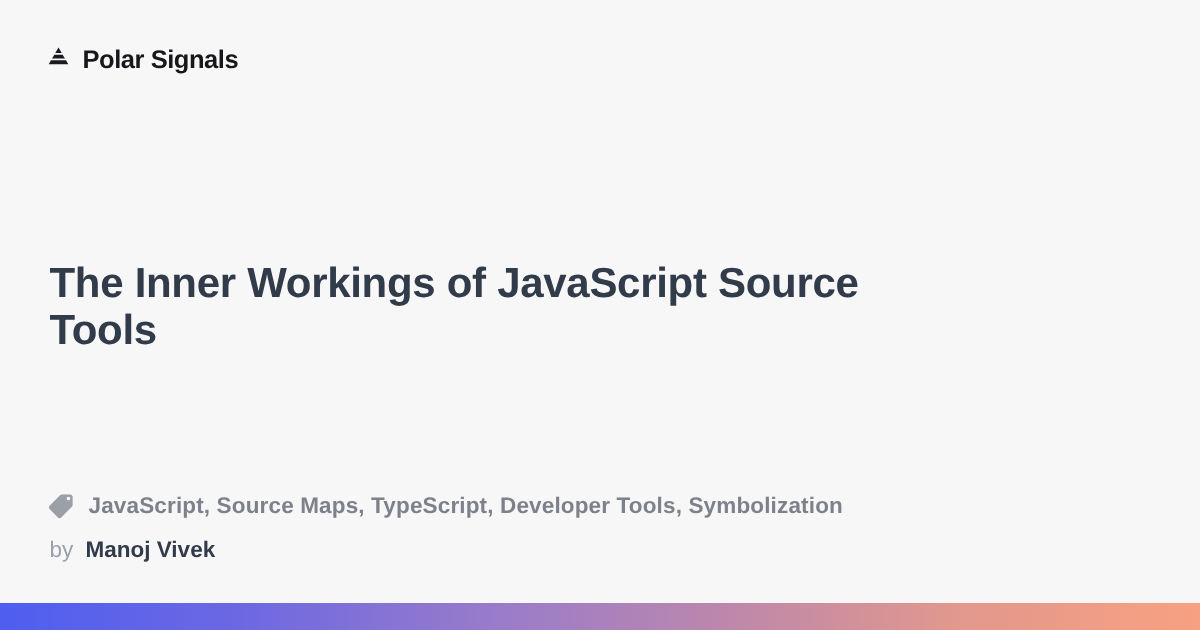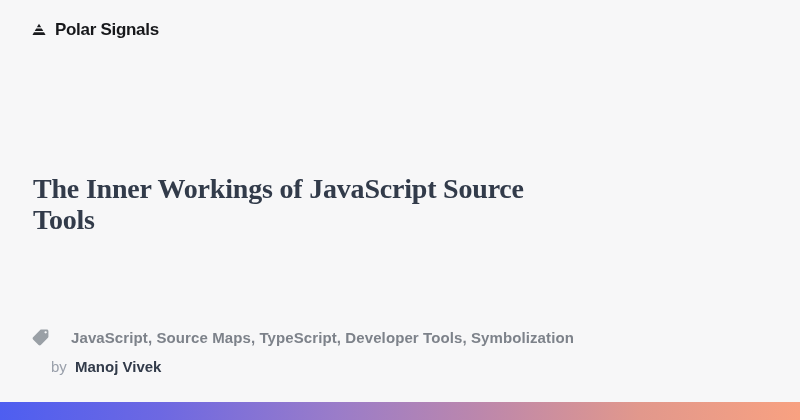--- a/index.html
+++ b/index.html
@@ -6,44 +6,44 @@
   body {
     width: 800px; height: 420px;
     background: #f7f7f8;
     font-family: "Liberation Sans", "DejaVu Sans", sans-serif;
     position: relative;
     overflow: hidden;
   }
   .card { position: absolute; inset: 0; }
 
   .logo {
-    position: absolute; left: 30px; top: 20px;
-    display: flex; align-items: flex-end; gap: 7px;
+    position: absolute; left: 30px; top: 30px;
+    display: flex; align-items: flex-start; gap: 7px;
   }
   .logo .brand-text {
     font-size: 17px; font-weight: 600; color: #17181b; letter-spacing: -0.3px;
   }
 
   .title {
     position: absolute; left: 33px; top: 173px; margin: 0;
     font-size: 28px; line-height: 31px; font-weight: 700;
-    color: #323b4a; letter-spacing: -0.2px; font-family: Liberation Serif, serif;
+    color: #323b4a; letter-spacing: -0.2px;
   }
   .title .tline { display: block; }
 
   .tags-row {
     position: absolute; left: 31px; top: 328px;
-    display: flex; align-items: center; gap: 21px;
+    display: flex; align-items: center; gap: 9px;
   }
   .tags-row .tags-text {
     font-size: 15px; font-weight: 600; color: #7d828a; letter-spacing: 0.1px;
   }
 
   .byline {
-    position: absolute; left: 51px; top: 357px;
+    position: absolute; left: 33px; top: 357px;
     font-size: 15px; line-height: 19px;
   }
   .byline .prefix { color: #9aa0ab; font-weight: 400; }
   .byline .author { color: #323b4a; font-weight: 700; margin-left: 4px; }
 
   .accent-bar {
     position: absolute; left: 0; bottom: 0;
     width: 800px; height: 18px;
     background: linear-gradient(90deg,
       #4e5ef0 0%, #6d68e2 20%, #9a7cc9 42%,

